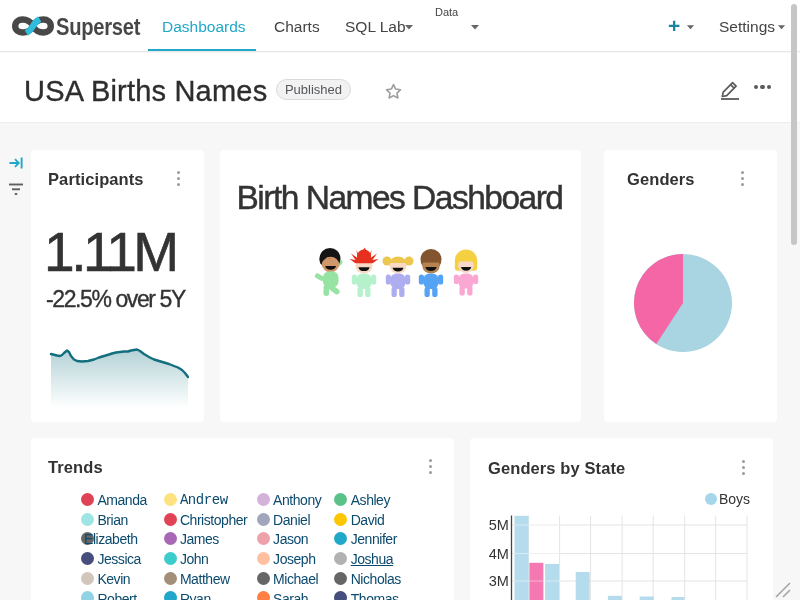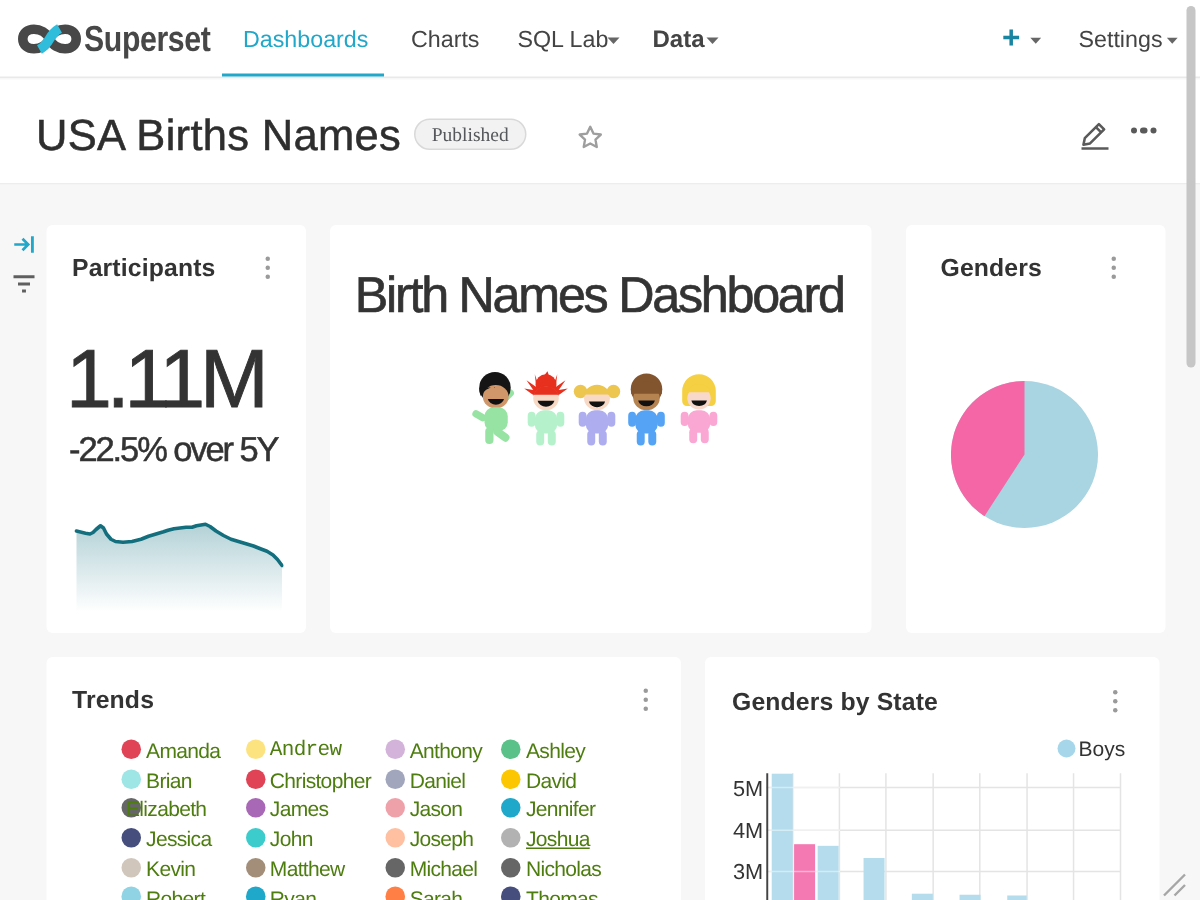--- a/index.html
+++ b/index.html
@@ -3,57 +3,57 @@
 <meta charset="utf-8">
 <style>
   * { margin:0; padding:0; box-sizing:border-box; }
   html,body { width:800px; height:600px; overflow:hidden; }
   body { font-family:"Liberation Sans", sans-serif; background:#F7F7F7; position:relative; }
   .abs { position:absolute; }
   .card { position:absolute; background:#fff; border-radius:4px; }
   .ctitle { position:absolute; font-size:16.5px; font-weight:700; color:#333; letter-spacing:0.1px; }
   .kebab { position:absolute; width:4px; }
   .kebab span { display:block; width:3.4px; height:3.4px; border-radius:50%; background:#9A9A9A; margin-bottom:2.4px; }
-  .lgname { font-size:14px; color:#4d7c0f; letter-spacing:-0.45px; }
+  .lgname { font-size:14px; color:#0c4a6e; letter-spacing:-0.45px; }
 </style>
 </head>
 <body>
 
 <div class="abs" style="left:0;top:0;width:800px;height:52px;background:#fff;border-bottom:1px solid #E9E9E9;"></div>
 
 <svg class="abs" style="left:12px;top:13px;" width="42" height="26" viewBox="0 0 42 26">
   <path d="M21,13 C17,4.2 3.2,4.4 3.2,13 C3.2,21.6 17,21.8 21,13 C25,4.2 38.8,4.4 38.8,13 C38.8,21.6 25,21.8 21,13" fill="none" stroke="#484848" stroke-width="6.4" stroke-linecap="round"></path>
   <path d="M14.3,20 C17.4,18.2 19.5,15.6 21,13 C22.5,10.4 24.6,7.8 27.7,6" fill="none" stroke="#2FBDDB" stroke-width="6.4"></path>
 </svg>
 <div class="abs" style="left:56px;top:13px;font-size:24px;font-weight:700;color:#474747;letter-spacing:-0.3px;transform:scaleX(0.84);transform-origin:0 0;">Superset</div>
 
 <div class="abs" style="left:162px;top:18px;font-size:15.5px;color:#20A7C9;">Dashboards</div>
 <div class="abs" style="left:148px;top:49px;width:108px;height:2px;background:#20A7C9;"></div>
 <div class="abs" style="left:274px;top:18px;font-size:15.5px;color:#444;">Charts</div>
 <div class="abs" style="left:345px;top:18px;font-size:15.5px;color:#444;">SQL Lab</div>
 <svg class="abs" style="left:404px;top:24px;" width="10" height="6" viewBox="0 0 10 6">
     <path d="M1,1 L5,5.4 L9,1 Z" fill="#666"></path>
   </svg>
-<div class="abs" style="left:435px;top:18px;font-size:16px;color:#444;font-weight:bold;">Data</div>
+<div class="abs" style="left:435px;top:6px;font-size:11px;color:#444;">Data</div>
 <svg class="abs" style="left:470px;top:24px;" width="10" height="6" viewBox="0 0 10 6">
     <path d="M1,1 L5,5.4 L9,1 Z" fill="#666"></path>
   </svg>
 
 <div class="abs" style="left:668px;top:14px;font-size:21px;font-weight:700;color:#1985A0;">+</div>
 <svg class="abs" style="left:686px;top:24px;" width="9" height="6" viewBox="0 0 10 6">
     <path d="M1,1 L5,5.4 L9,1 Z" fill="#666"></path>
   </svg>
 <div class="abs" style="left:719px;top:18px;font-size:15.5px;color:#444;">Settings</div>
 <svg class="abs" style="left:777px;top:24px;" width="9" height="6" viewBox="0 0 10 6">
     <path d="M1,1 L5,5.4 L9,1 Z" fill="#666"></path>
   </svg>
 
 <div class="abs" style="left:0;top:53px;width:800px;height:70px;background:#fff;border-bottom:1px solid #EDEDED;"></div>
 <div class="abs" style="left:24px;top:75px;font-size:29px;font-weight:400;color:#2E2E2E;letter-spacing:0.2px;-webkit-text-stroke:0.35px #2E2E2E;">USA Births Names</div>
-<div class="abs" style="left:276px;top:79px;width:75px;height:21px;background:#F2F2F2;border:1px solid #D9D9D9;border-radius:11px;font-size:13px;color:#55575A;text-align:center;line-height:19px;font-family:Liberation Serif, serif;">Published</div>
+<div class="abs" style="left:276px;top:79px;width:75px;height:21px;background:#F2F2F2;border:1px solid #D9D9D9;border-radius:11px;font-size:13px;color:#55575A;text-align:center;line-height:19px;">Published</div>
 <svg class="abs" style="left:384px;top:82px;" width="19" height="19" viewBox="0 0 24 24">
   <path d="M12 3.2 L14.7 8.9 L20.9 9.7 L16.4 14 L17.5 20.2 L12 17.2 L6.5 20.2 L7.6 14 L3.1 9.7 L9.3 8.9 Z" fill="none" stroke="#9E9E9E" stroke-width="2" stroke-linejoin="round"></path>
 </svg>
 
 <svg class="abs" style="left:720px;top:79px;" width="20" height="21" viewBox="0 0 20 21">
   <path d="M3.2 13.1 L12.6 3.7 L16.1 7.2 L6.7 16.6 L2.3 17.5 Z" fill="none" stroke="#5A5A5A" stroke-width="1.7" stroke-linejoin="round"></path>
   <path d="M10.6 5.7 L14.1 9.2" stroke="#5A5A5A" stroke-width="1.7"></path>
   <path d="M1 20 L19 20" stroke="#5A5A5A" stroke-width="1.8"></path>
 </svg>
 <div class="abs" style="left:754px;top:85px;display:flex;gap:2.2px;">

